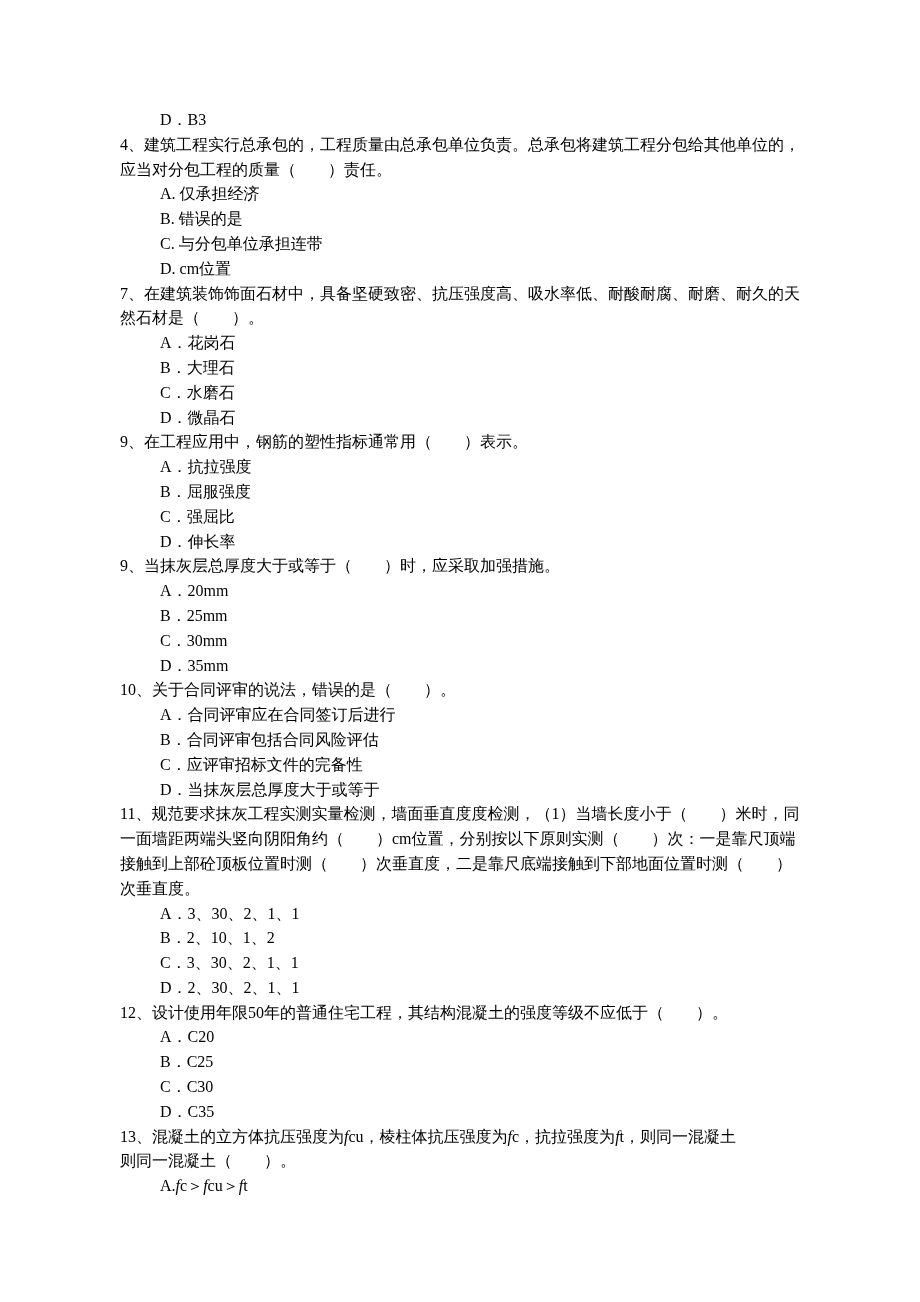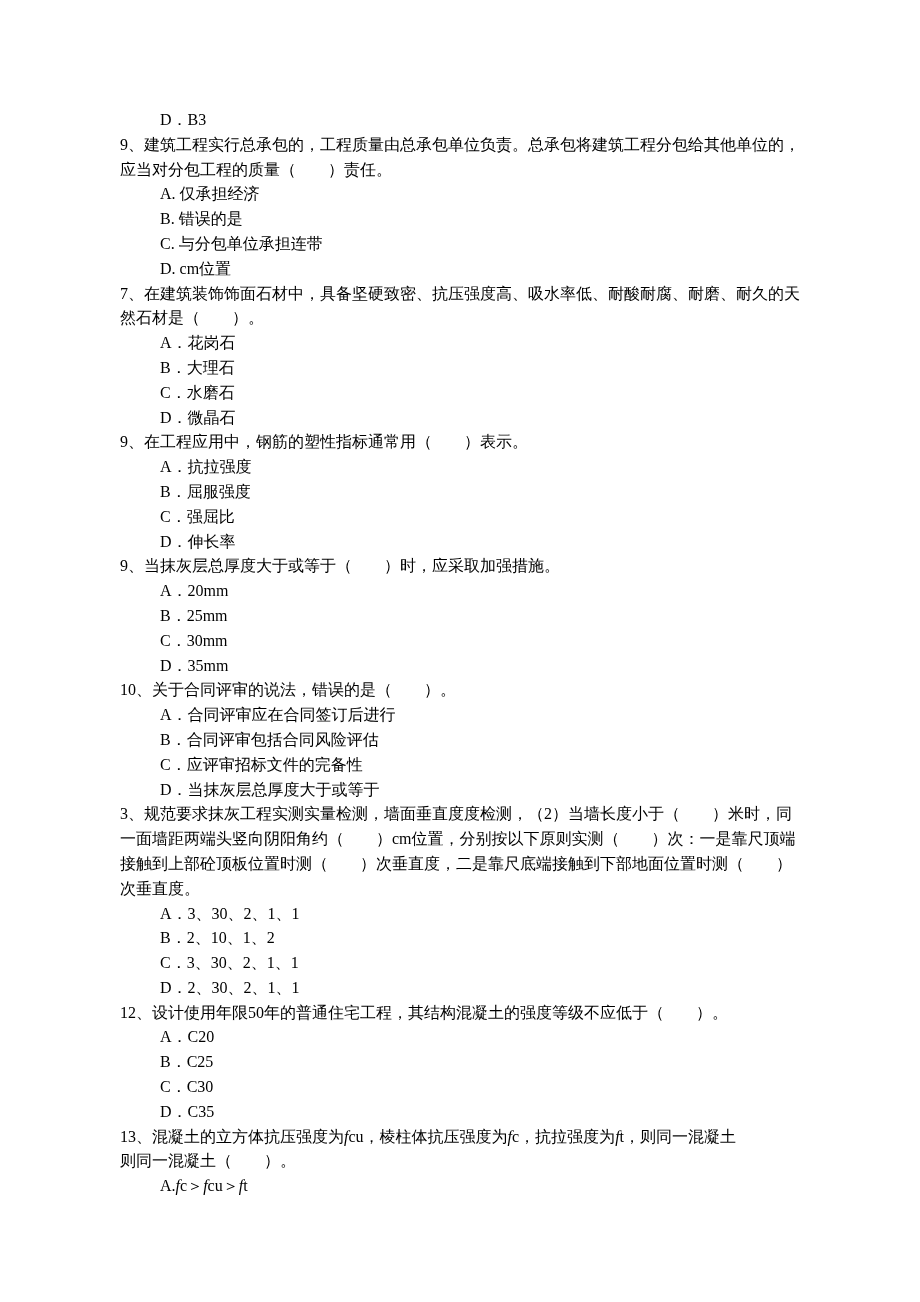--- a/index.html
+++ b/index.html
@@ -30,21 +30,21 @@
   }
   .italic {
     font-style: italic;
   }
 </style>
 </head>
 <body>
 
 <div class="option">D．B3</div>
 
-<div class="question">9、建筑工程实行总承包的，工程质量由总承包单位负责。总承包将建筑工程分包给其他单位的，应当对分包工程的质量（　　）责任。</div>
+<div class="question">4、建筑工程实行总承包的，工程质量由总承包单位负责。总承包将建筑工程分包给其他单位的，应当对分包工程的质量（　　）责任。</div>
 <div class="option">A. 仅承担经济</div>
 <div class="option">B. 错误的是</div>
 <div class="option">C. 与分包单位承担连带</div>
 <div class="option">D. cm位置</div>
 
 <div class="question">7、在建筑装饰饰面石材中，具备坚硬致密、抗压强度高、吸水率低、耐酸耐腐、耐磨、耐久的天然石材是（　　）。</div>
 <div class="option">A．花岗石</div>
 <div class="option">B．大理石</div>
 <div class="option">C．水磨石</div>
 <div class="option">D．微晶石</div>
@@ -60,21 +60,21 @@
 <div class="option">B．25mm</div>
 <div class="option">C．30mm</div>
 <div class="option">D．35mm</div>
 
 <div class="question">10、关于合同评审的说法，错误的是（　　）。</div>
 <div class="option">A．合同评审应在合同签订后进行</div>
 <div class="option">B．合同评审包括合同风险评估</div>
 <div class="option">C．应评审招标文件的完备性</div>
 <div class="option">D．当抹灰层总厚度大于或等于</div>
 
-<div class="question">3、规范要求抹灰工程实测实量检测，墙面垂直度度检测，（2）当墙长度小于（　　）米时，同一面墙距两端头竖向阴阳角约（　　）cm位置，分别按以下原则实测（　　）次：一是靠尺顶端接触到上部砼顶板位置时测（　　）次垂直度，二是靠尺底端接触到下部地面位置时测（　　） 次垂直度。</div>
+<div class="question">11、规范要求抹灰工程实测实量检测，墙面垂直度度检测，（1）当墙长度小于（　　）米时，同一面墙距两端头竖向阴阳角约（　　）cm位置，分别按以下原则实测（　　）次：一是靠尺顶端接触到上部砼顶板位置时测（　　）次垂直度，二是靠尺底端接触到下部地面位置时测（　　） 次垂直度。</div>
 <div class="option">A．3、30、2、1、1</div>
 <div class="option">B．2、10、1、2</div>
 <div class="option">C．3、30、2、1、1</div>
 <div class="option">D．2、30、2、1、1</div>
 
 <div class="question">12、设计使用年限50年的普通住宅工程，其结构混凝土的强度等级不应低于（　　）。</div>
 <div class="option">A．C20</div>
 <div class="option">B．C25</div>
 <div class="option">C．C30</div>
 <div class="option">D．C35</div>

